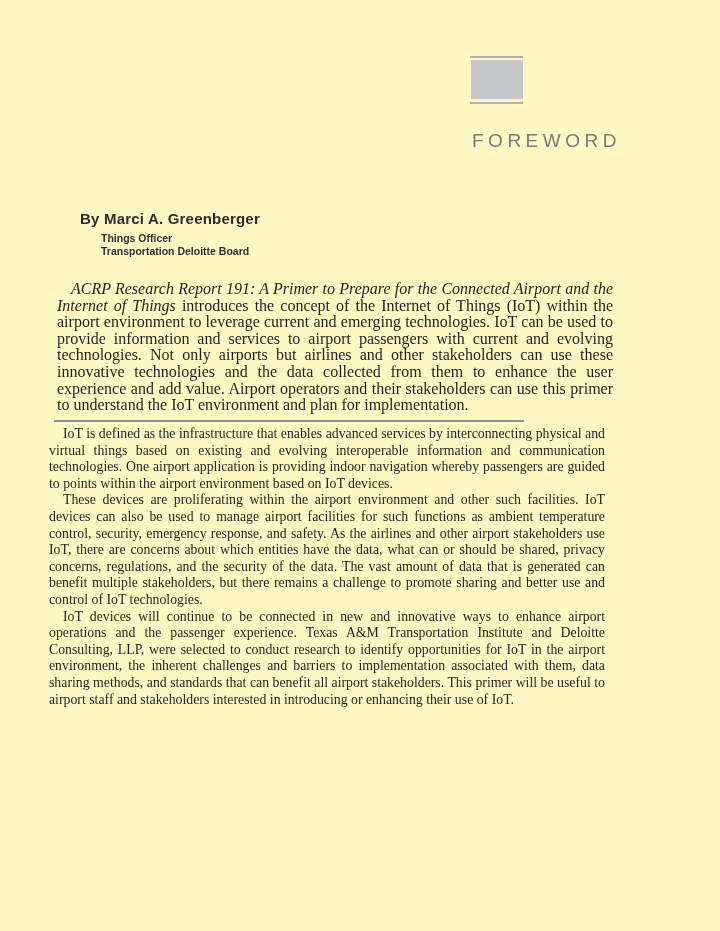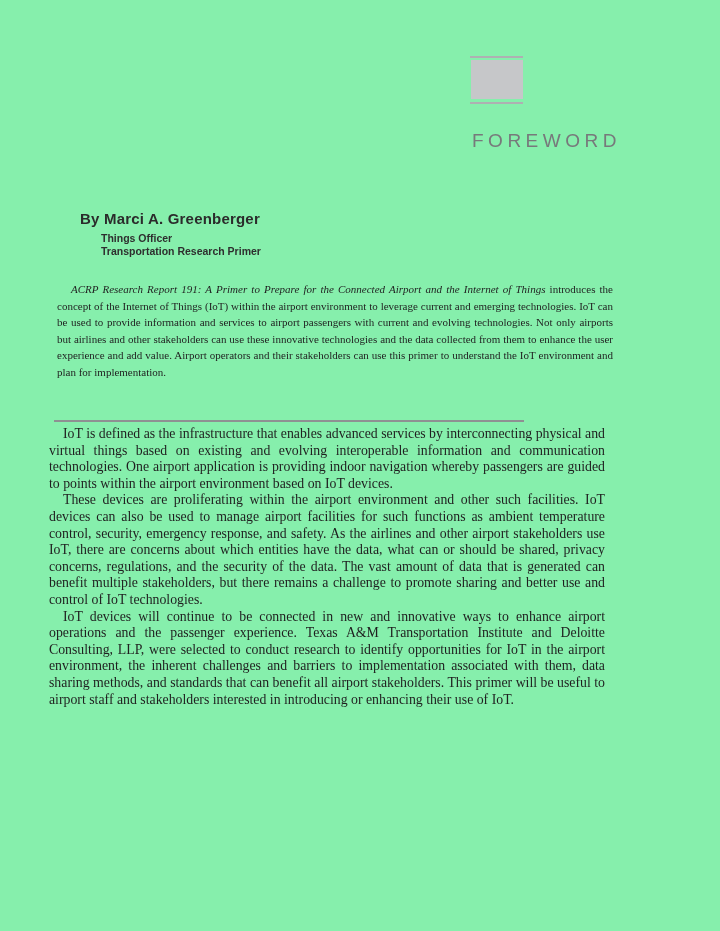--- a/index.html
+++ b/index.html
@@ -5,21 +5,21 @@
   * { margin: 0; padding: 0; box-sizing: border-box; }
   html, body { background: #ffffff; }
   body {
     width: 720px;
     height: 931px;
     position: relative;
     font-family: "Liberation Serif", serif;
     color: #1f1f1f;
     overflow: hidden;
   }
-  .page { position: absolute; inset: 0; background: #86efac; }
+  .page { position: absolute; inset: 0; background: #fef9c3; }
 
   
   .mast-rule {
     position: absolute;
     left: 470px;
     width: 53px;
     height: 2px;
     background: #aeb0b2;
   }
   .mast-rule.top { top: 56px; }
@@ -65,21 +65,21 @@
     font-weight: 600;
     line-height: 13px;
     color: #2e2e2e;
   }
 
   .intro {
     position: absolute;
     left: 57px;
     top: 281px;
     width: 556px;
-    font-size: 11px;
+    font-size: 16px;
     line-height: 16.6px;
     text-align: justify;
     text-indent: 14px;
     hyphens: auto;
     -webkit-hyphens: auto;
   }
   .intro em { font-style: italic; }
 
   .divider {
     position: absolute;
@@ -113,21 +113,21 @@
   <div class="mast-rule top"></div>
   <div class="mast-square"></div>
   <div class="mast-rule bottom"></div>
 
   <h1 class="foreword-title">FOREWORD</h1>
 
   <div class="byline">
     <div class="byline-author">By Marci A. Greenberger</div>
     <div class="byline-sub">
       <div>Things Officer</div>
-      <div>Transportation Research Primer</div>
+      <div>Transportation Deloitte Board</div>
     </div>
   </div>
 
   <p class="intro"><em>ACRP Research Report 191: A Primer to Prepare for the Connected Airport and the Internet of Things</em><span> introduces the concept of the Internet of Things (IoT) within the airport environment to leverage current and emerging technologies. IoT can be used to provide information and services to airport passengers with current and evolving technologies. Not only airports but airlines and other stakeholders can use these innovative technologies and the data collected from them to enhance the user experience and add value. Airport operators and their stakeholders can use this primer to understand the IoT environment and plan for implementation.</span></p>
 
   <div class="divider"></div>
 
   <div class="body-text">
     <p>IoT is defined as the infrastructure that enables advanced services by interconnecting physical and virtual things based on existing and evolving interoperable information and communication technologies. One airport application is providing indoor navigation whereby passengers are guided to points within the airport environment based on IoT devices.</p>
     <p>These devices are proliferating within the airport environment and other such facilities. IoT devices can also be used to manage airport facilities for such functions as ambient temperature control, security, emergency response, and safety. As the airlines and other airport stakeholders use IoT, there are concerns about which entities have the data, what can or should be shared, privacy concerns, regulations, and the security of the data. The vast amount of data that is generated can benefit multiple stakeholders, but there remains a challenge to promote sharing and better use and control of IoT technologies.</p>

